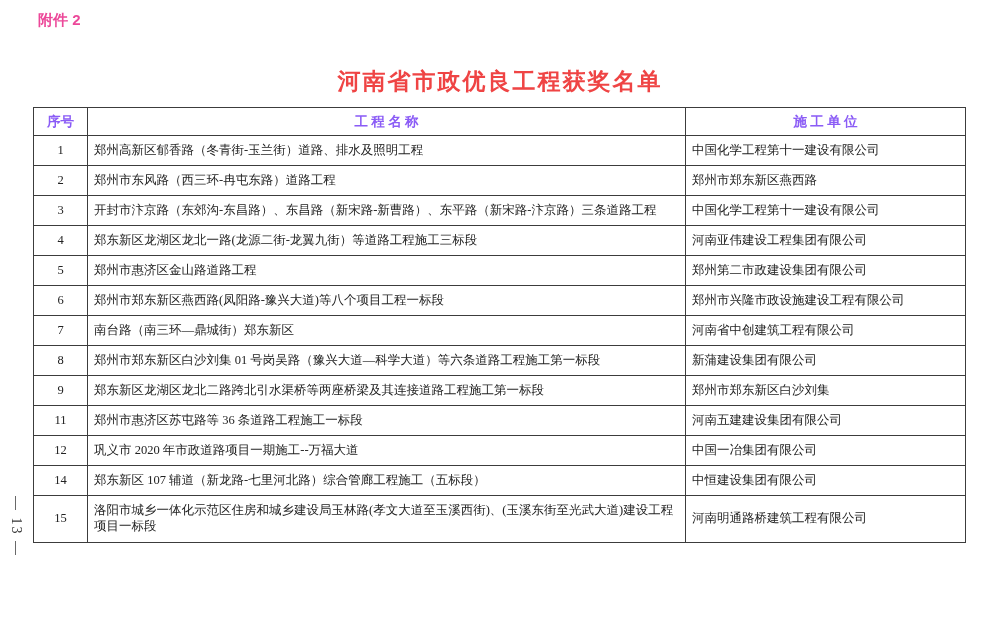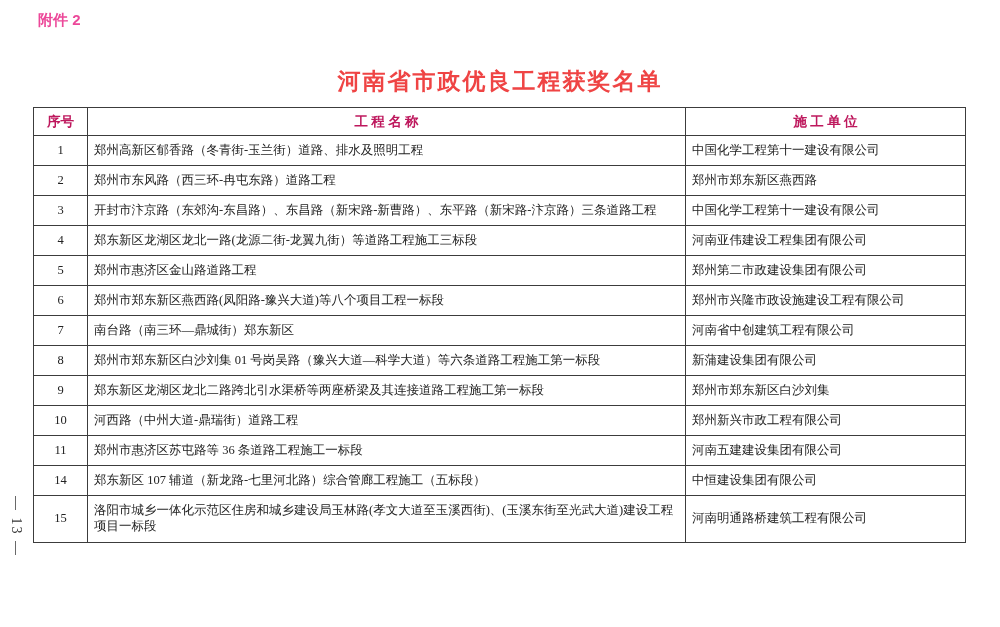--- a/index.html
+++ b/index.html
@@ -24,21 +24,21 @@
   }
   table.award-table {
     position:absolute; left:33px; top:107px; width:932px;
     border-collapse:collapse; table-layout:fixed;
   }
   .award-table th, .award-table td {
     border:1px solid #3c3c3c; overflow:hidden;
   }
   .award-table th {
     font-weight:bold; font-size:13.5px; text-align:center;
-    height:27px; padding:0 4px; color:#be185d;
+    height:27px; padding:0 4px; color:#8b5cf6;
   }
   .award-table td {
     font-size:12.5px; height:27px; padding:1px 6px; line-height:1.25;
     color:#222;
   }
   .award-table td.idx { text-align:center; padding:1px 2px; }
   .award-table tr.tall td { height:44px; }
   .award-table td.proj, .award-table td.unit { text-align:left; }
 </style>
 </head>
@@ -105,28 +105,28 @@
         <td class="idx">8</td>
         <td class="proj">郑州市郑东新区白沙刘集 01 号岗吴路（豫兴大道—科学大道）等六条道路工程施工第一标段</td>
         <td class="unit">新蒲建设集团有限公司</td>
       </tr>
       <tr>
         <td class="idx">9</td>
         <td class="proj">郑东新区龙湖区龙北二路跨北引水渠桥等两座桥梁及其连接道路工程施工第一标段</td>
         <td class="unit">郑州市郑东新区白沙刘集</td>
       </tr>
       <tr>
-        <td class="idx">10</td>
-        <td class="proj">河西路（中州大道-鼎瑞街）道路工程</td>
-        <td class="unit">郑州新兴市政工程有限公司</td>
-      </tr>
-      <tr>
         <td class="idx">11</td>
         <td class="proj">郑州市惠济区苏屯路等 36 条道路工程施工一标段</td>
         <td class="unit">河南五建建设集团有限公司</td>
+      </tr>
+      <tr>
+        <td class="idx">12</td>
+        <td class="proj">巩义市 2020 年市政道路项目一期施工--万福大道</td>
+        <td class="unit">中国一冶集团有限公司</td>
       </tr>
       <tr>
         <td class="idx">14</td>
         <td class="proj">郑东新区 107 辅道（新龙路-七里河北路）综合管廊工程施工（五标段）</td>
         <td class="unit">中恒建设集团有限公司</td>
       </tr>
       <tr class="tall">
         <td class="idx">15</td>
         <td class="proj">洛阳市城乡一体化示范区住房和城乡建设局玉林路(孝文大道至玉溪西街)、(玉溪东街至光武大道)建设工程项目一标段</td>
         <td class="unit">河南明通路桥建筑工程有限公司</td>

